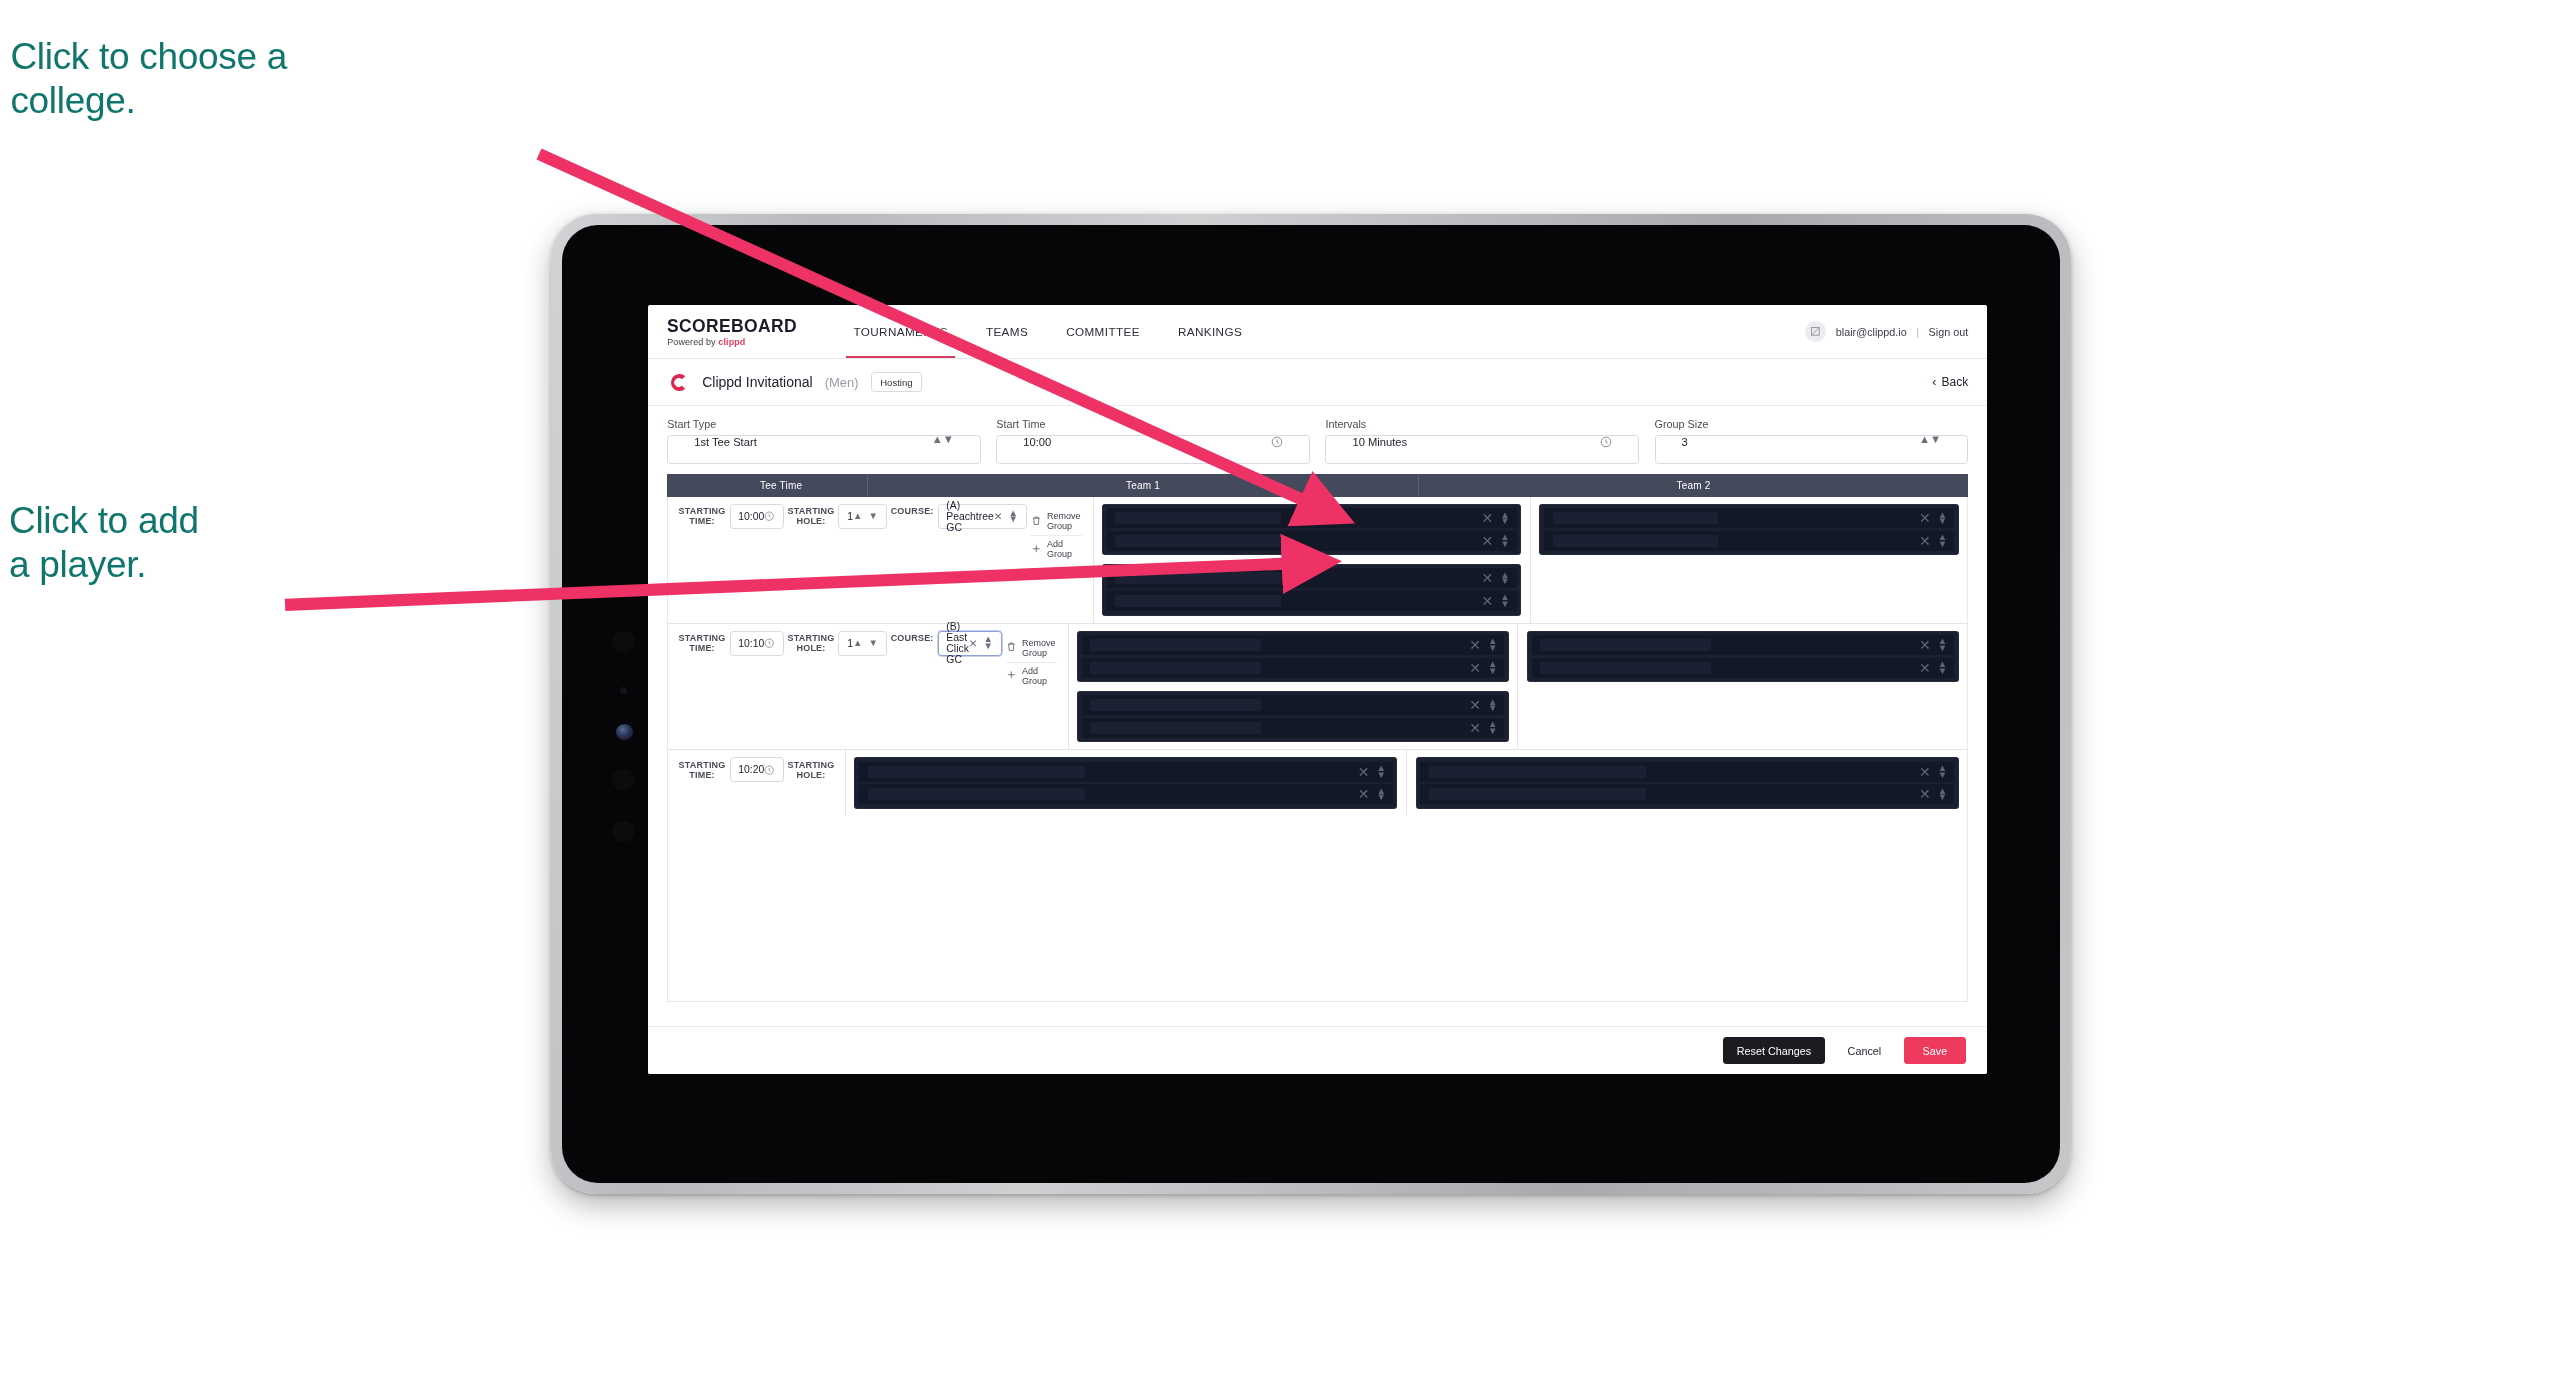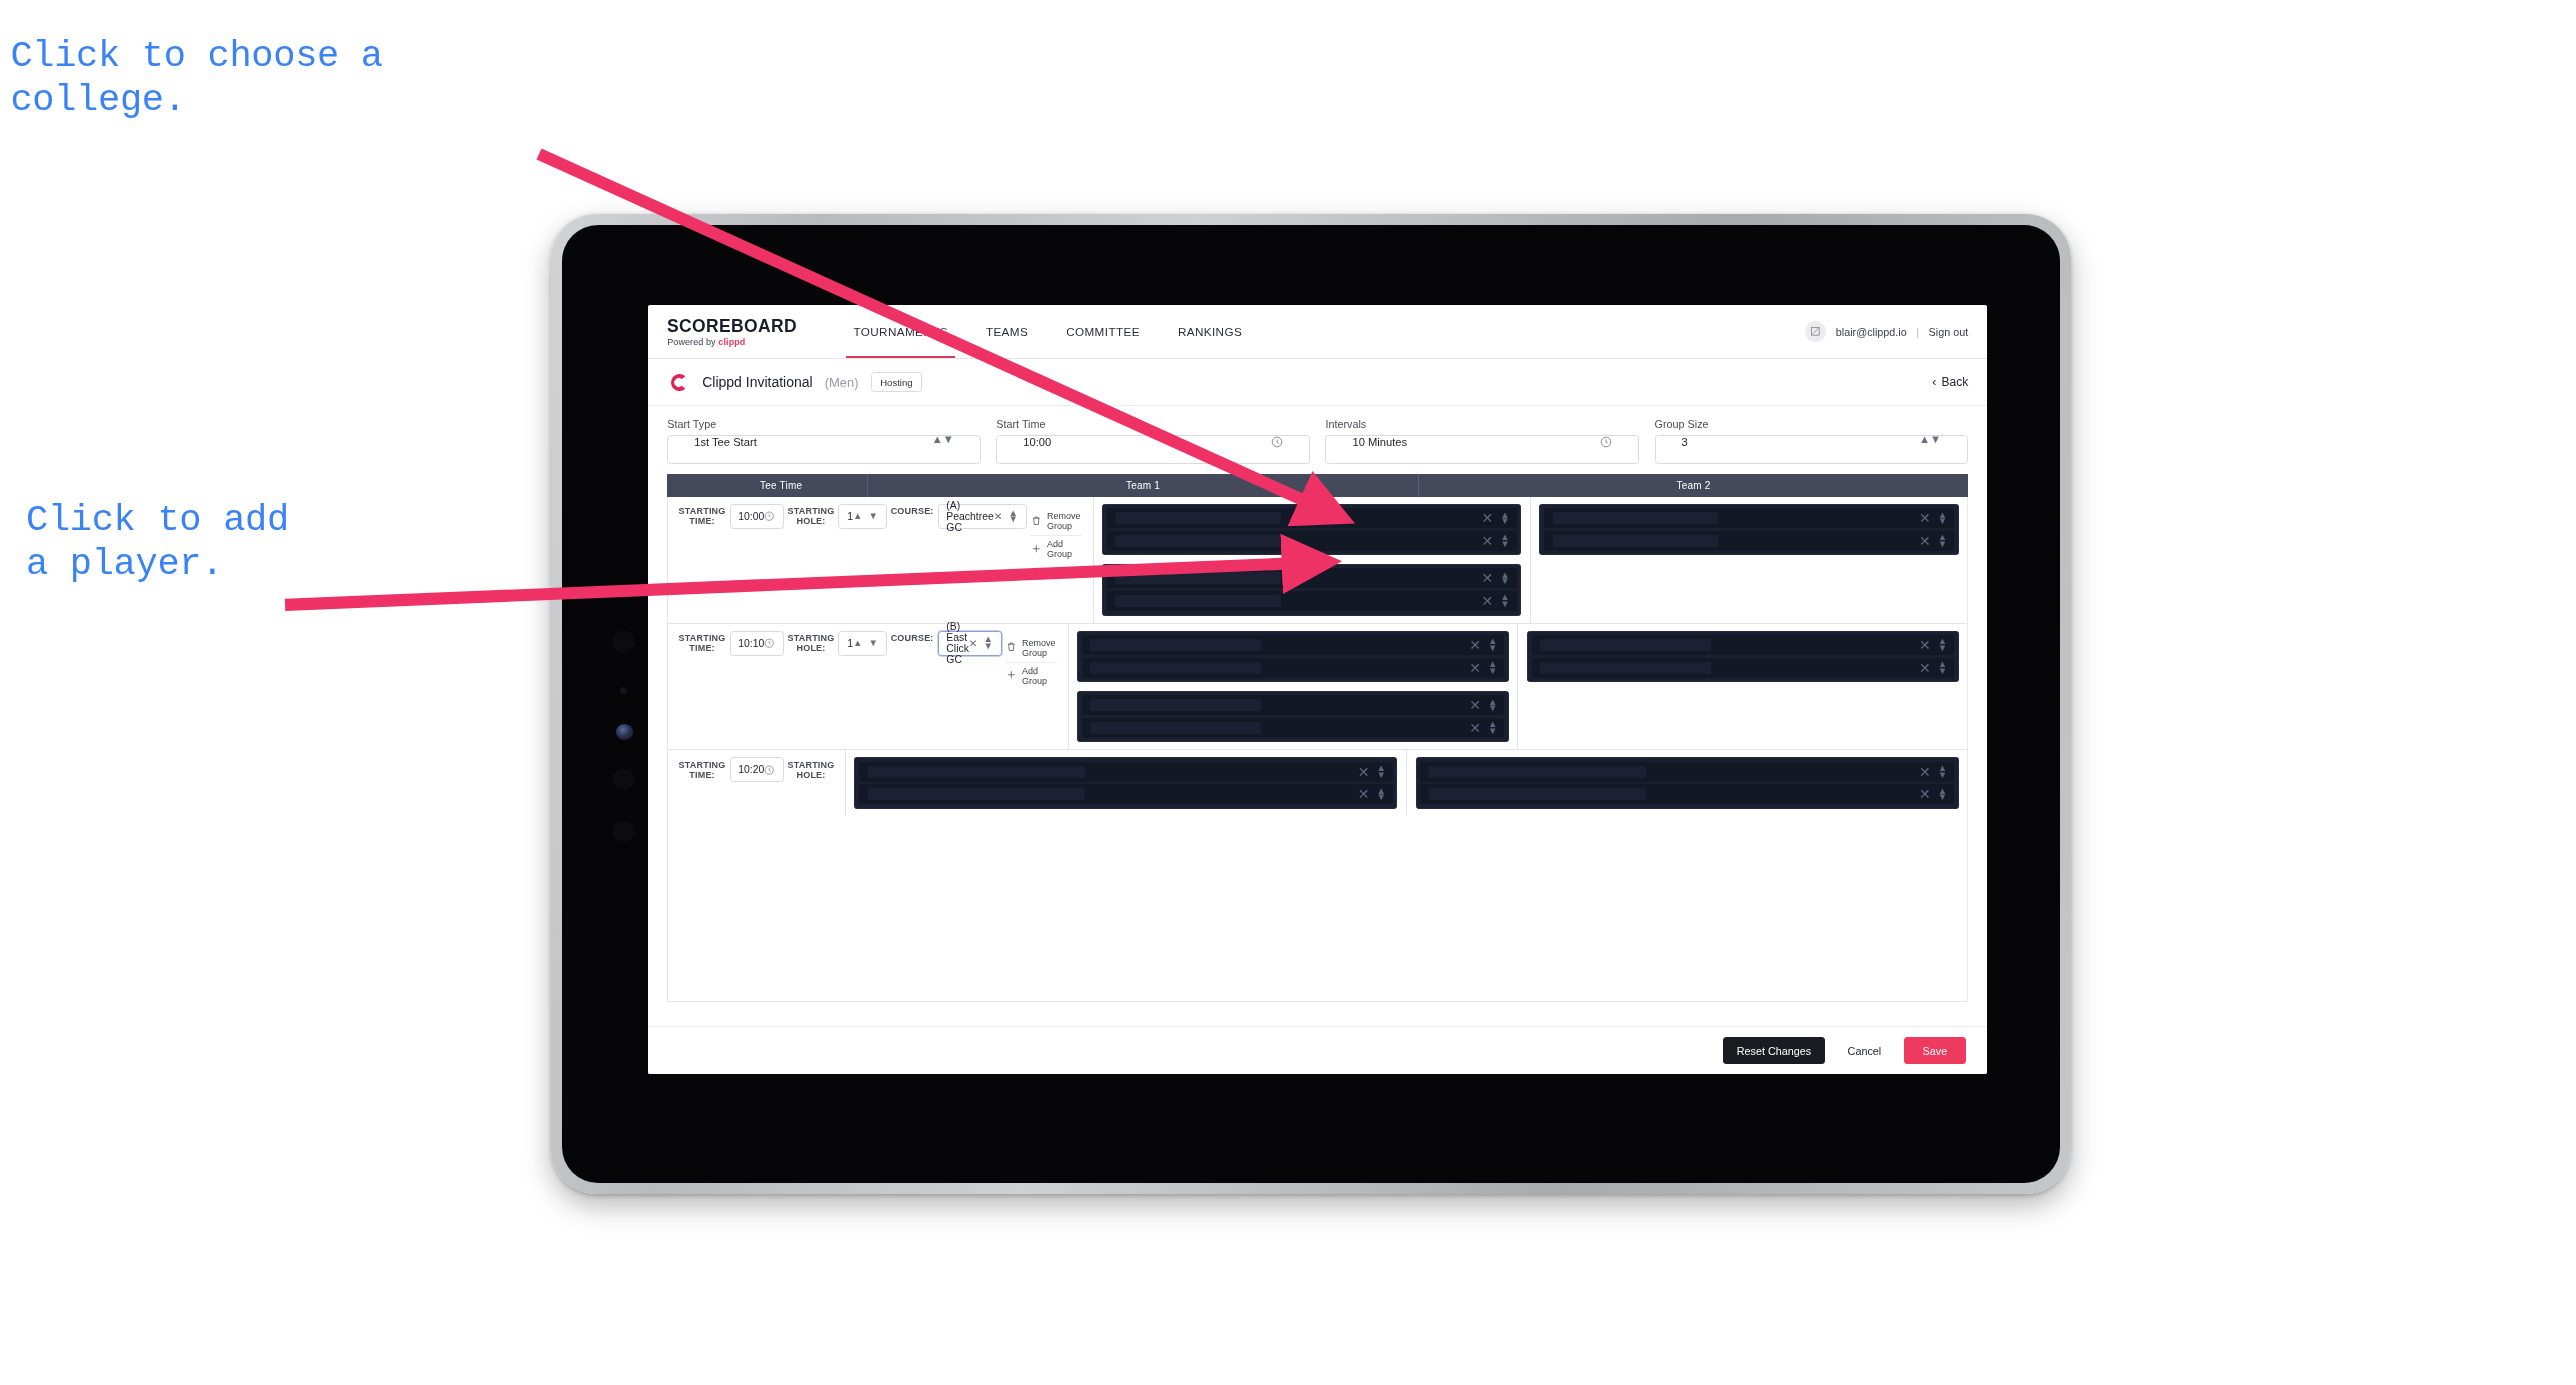--- a/index.html
+++ b/index.html
@@ -7,29 +7,29 @@
     width: 2576px; height: 1386px;
     background: #ffffff;
     font-family: "Liberation Sans", sans-serif;
     overflow: hidden;
   }
   #stage { position: relative; width: 2576px; height: 1386px; background: #fff; }
 
   
   .callout {
     position: absolute;
-    font-family: Liberation Mono, monospace;
+    font-family: Liberation Sans, sans-serif;
     font-size: 37px;
     line-height: 1.18;
-    color: #3b82f6;
+    color: #0f766e;
     letter-spacing: -0.3px;
     white-space: pre-line;
   }
   #callout-college { left: 10.4px; top: 35px; width: 501px; }
-  #callout-player  { left: 26px; top: 499px; width: 371px; }
+  #callout-player  { left: 9px; top: 499px; width: 371px; }
 
   .anno-svg { position: absolute; left: 0; top: 0; width: 2576px; height: 1386px; pointer-events: none; }
 
   
   #tablet {
     position: absolute;
     left: 551px; top: 214px;
     width: 1520px; height: 980px;
     background: linear-gradient(100deg,#d2d3d5 0%, #b9babd 16%, #cfd0d2 38%, #a9aaae 70%, #c6c7c9 100%);
     border-radius: 45px;

